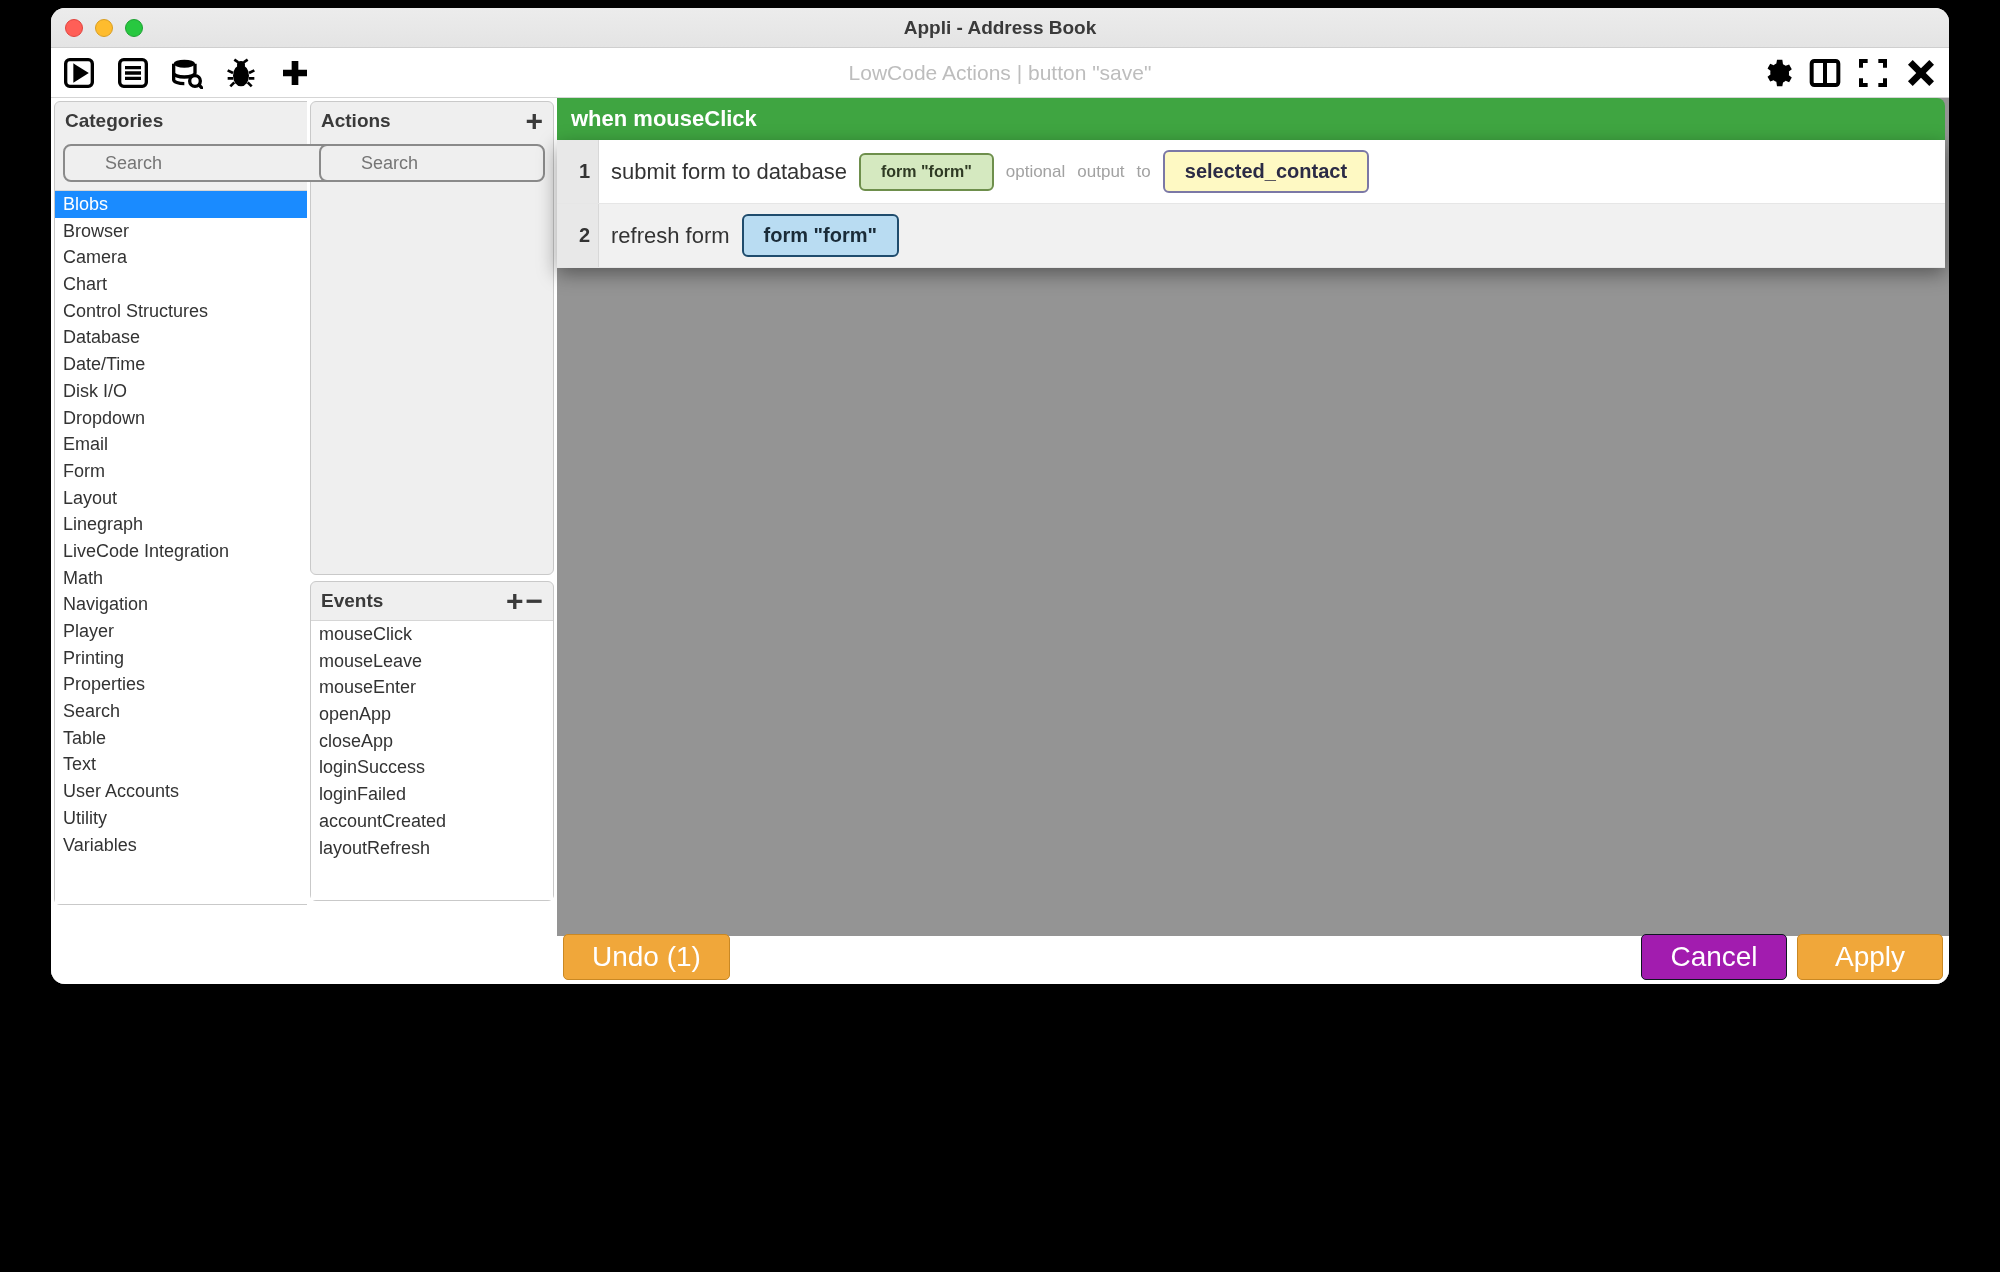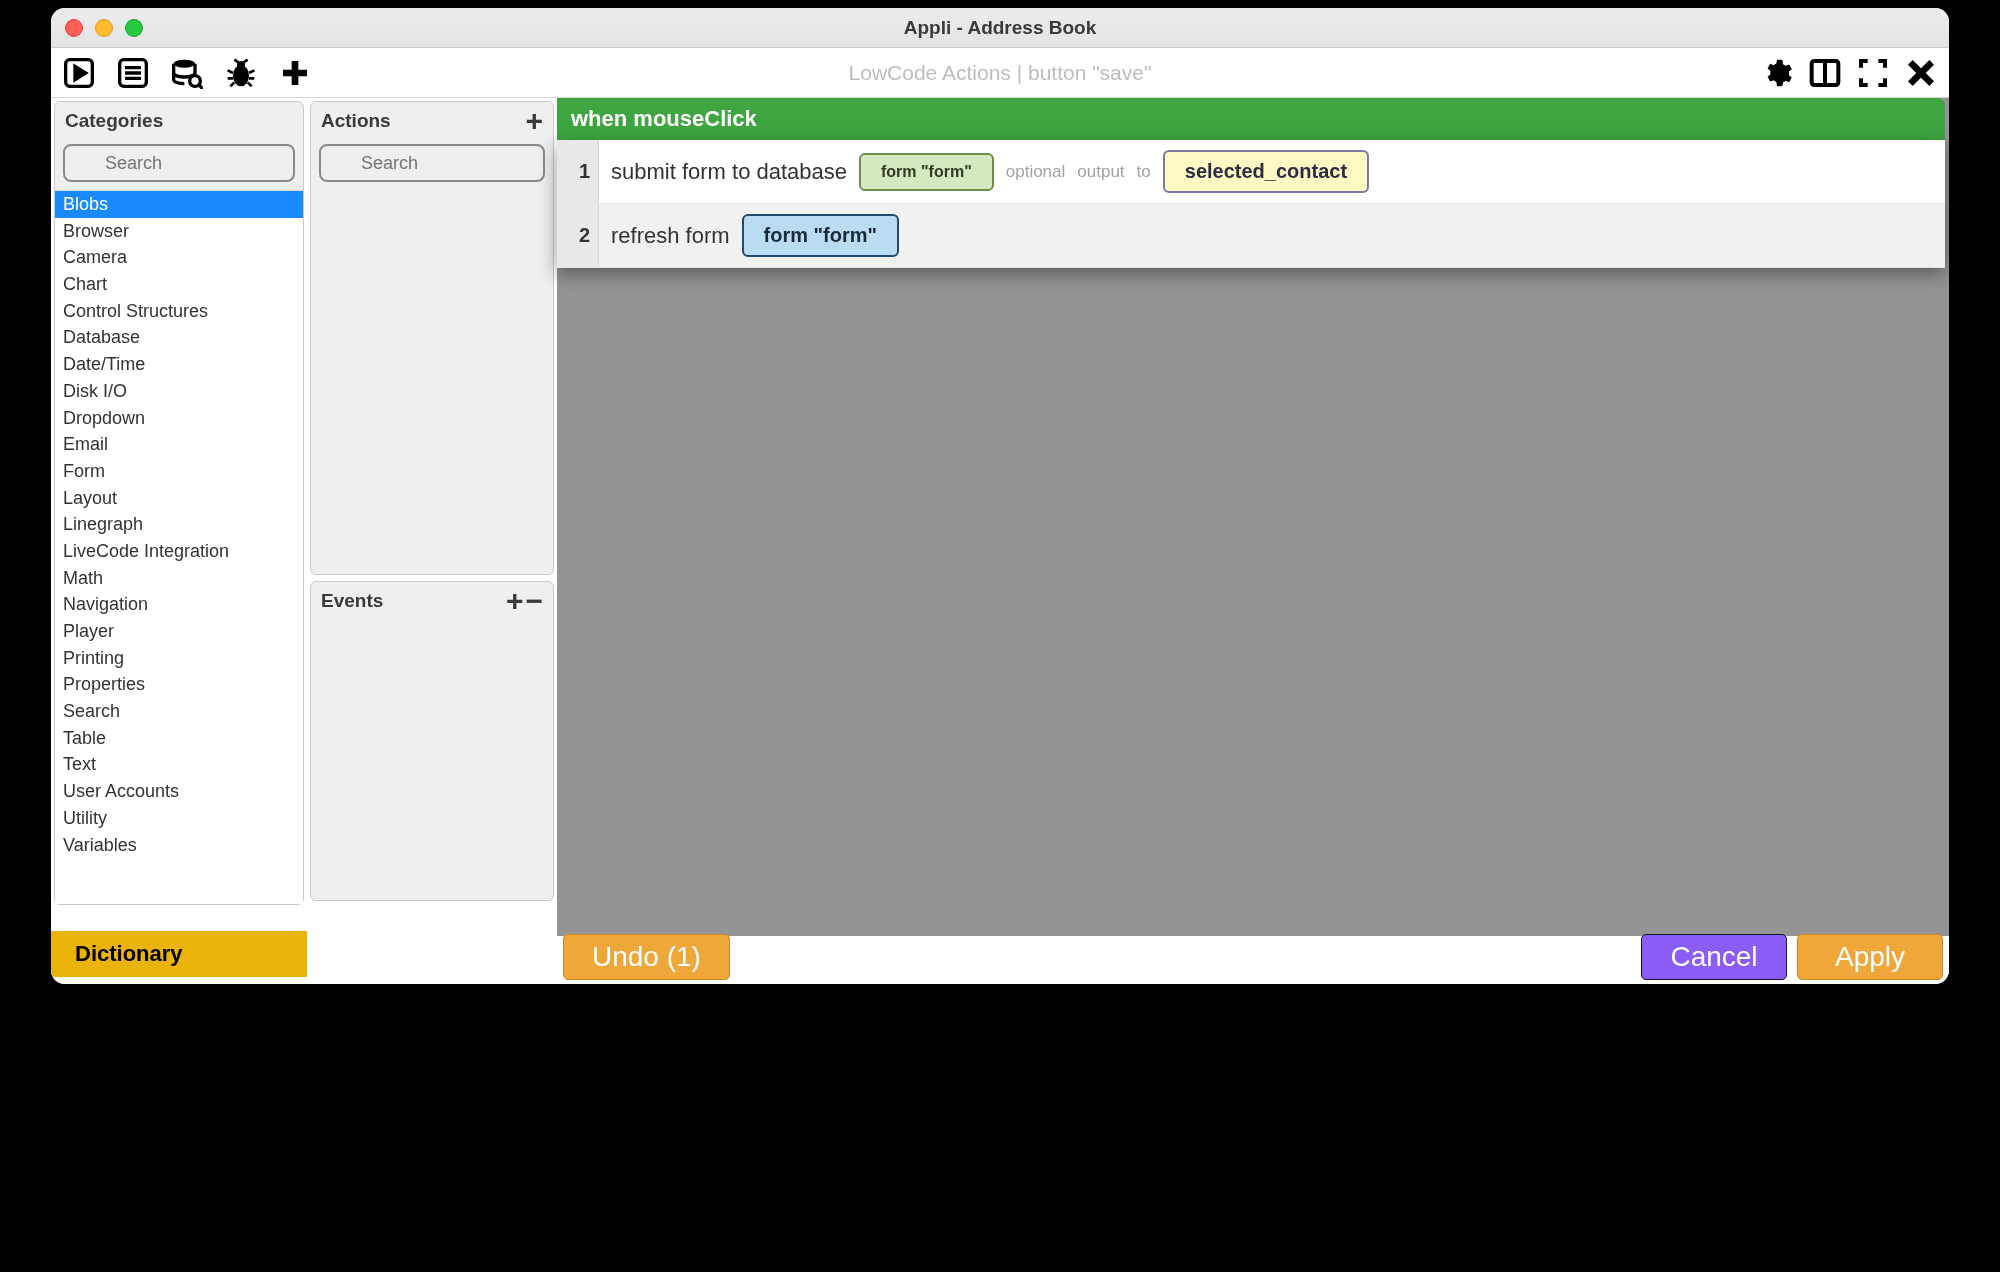--- a/index.html
+++ b/index.html
@@ -74,23 +74,22 @@
   .content {
     flex: 1;
     display: flex;
     background: #949494;
     overflow: hidden;
   }
   .left-col {
     width: 256px;
     background: #fff;
     display: flex;
-    flex-direction: column;
+    flex-direction: row;
     border-right: 0px solid #c9c9c9;
-    gap: 23px;
   }
   .panel {
     background: #efefef;
     border: 1px solid #c9c9c9;
     border-radius: 6px;
     margin: 3px;
     display: flex;
     flex-direction: column;
   }
   .panel-header {
@@ -232,21 +231,21 @@
   .fbtn {
     padding: 6px 28px;
     border-radius: 5px;
     border: 1px solid;
     font-size: 28px;
     color:#fff;
     min-width: 146px;
     text-align: center;
   }
   .fbtn.orange { background:#f0a73a; border-color:#c98824; }
-  .fbtn.dark   { background:#8b5cf6; border-color:#0e1620; }
+  .fbtn.dark   { background:#a21caf; border-color:#0e1620; }
 
   
   .left-col .panel.cat { flex: 0 0 auto; height: 804px; display:flex; flex-direction:column;}
   .left-col .panel.cat .list { flex:1; }
   .mid-col { }
   .mid-col .panel.act { flex: 0 0 auto; height: 474px; display:flex; flex-direction:column;}
   .mid-col .panel.act .list { flex:1; }
   .mid-col .panel.evt { flex: 0 0 auto; height: 320px; display:flex; flex-direction:column;}
   .mid-col .panel.evt .list { flex:1; }
 
@@ -411,20 +410,31 @@
         </div>
       </div>
       <div class="panel evt">
         <div class="panel-header">
           <span>Events</span>
           <span class="plusminus">
             <span class="plus">+</span>
             <span class="minus">−</span>
           </span>
         </div>
+        <div class="list" id="evt-list">
+            <div class="item">mouseClick</div>
+            <div class="item">mouseLeave</div>
+            <div class="item">mouseEnter</div>
+            <div class="item">openApp</div>
+            <div class="item">closeApp</div>
+            <div class="item">loginSuccess</div>
+            <div class="item">loginFailed</div>
+            <div class="item">accountCreated</div>
+            <div class="item">layoutRefresh</div>
+          </div>
       </div>
     </div>
 
     <div class="main-col">
       <div class="main-outer">
         <div class="main-inner">
           <div class="event-bar">when mouseClick</div>
           <div class="steps">
             <div class="step-row">
               <div class="step-num">1</div>

